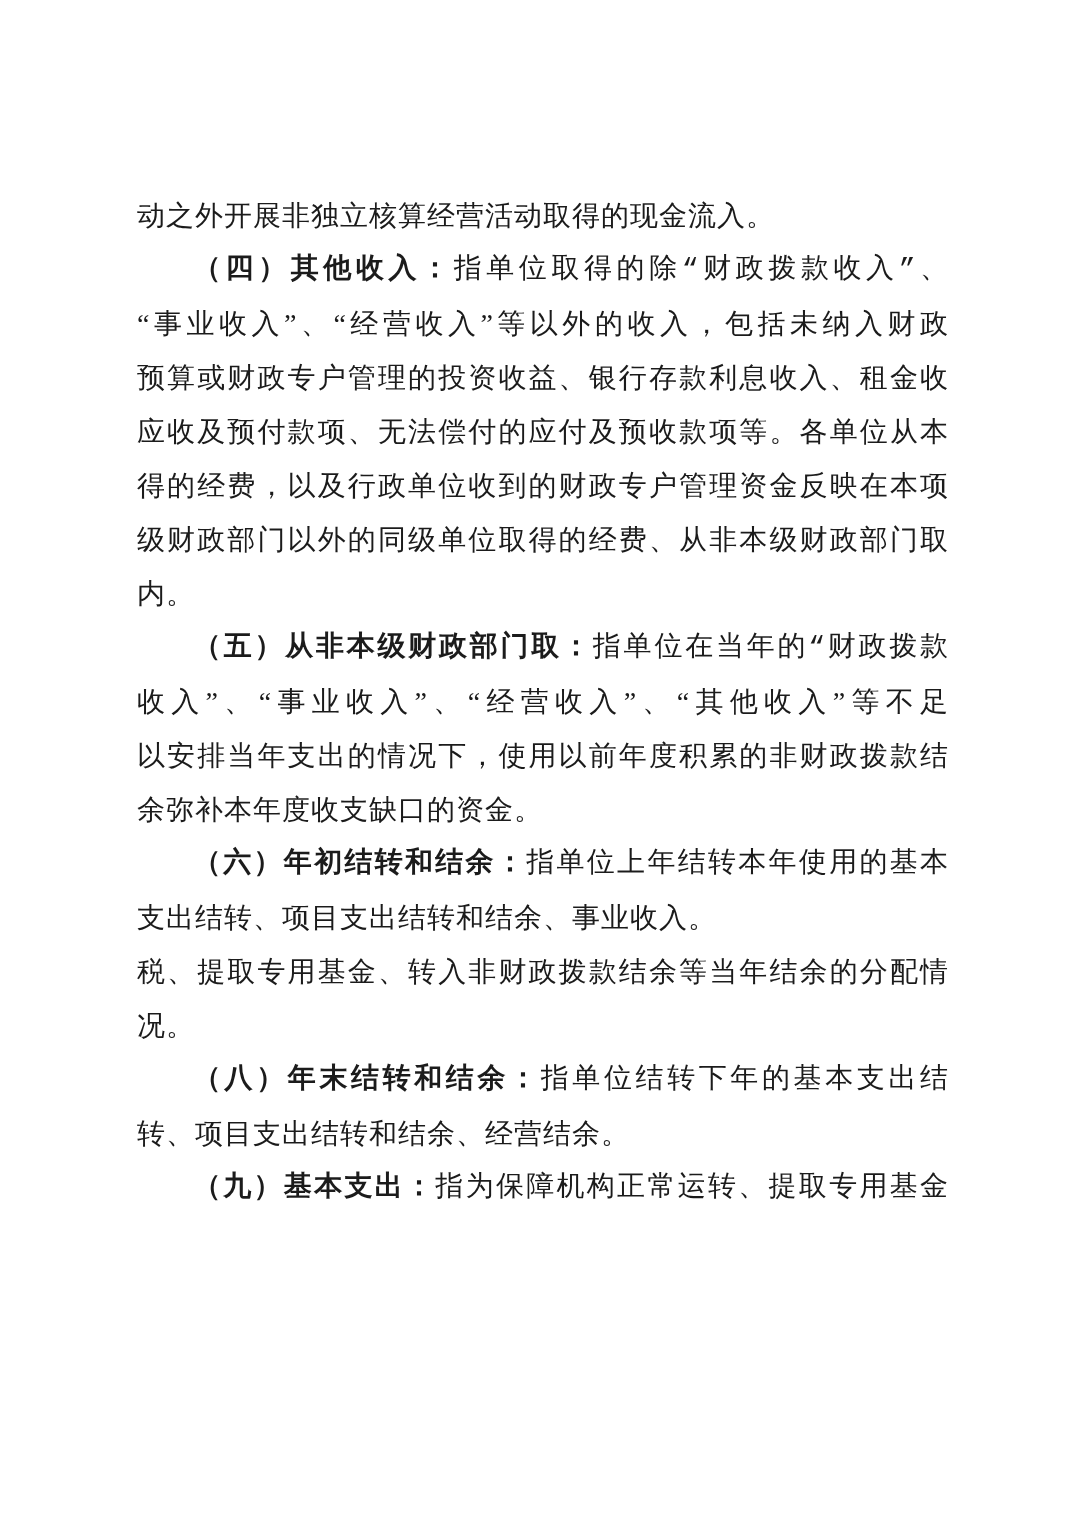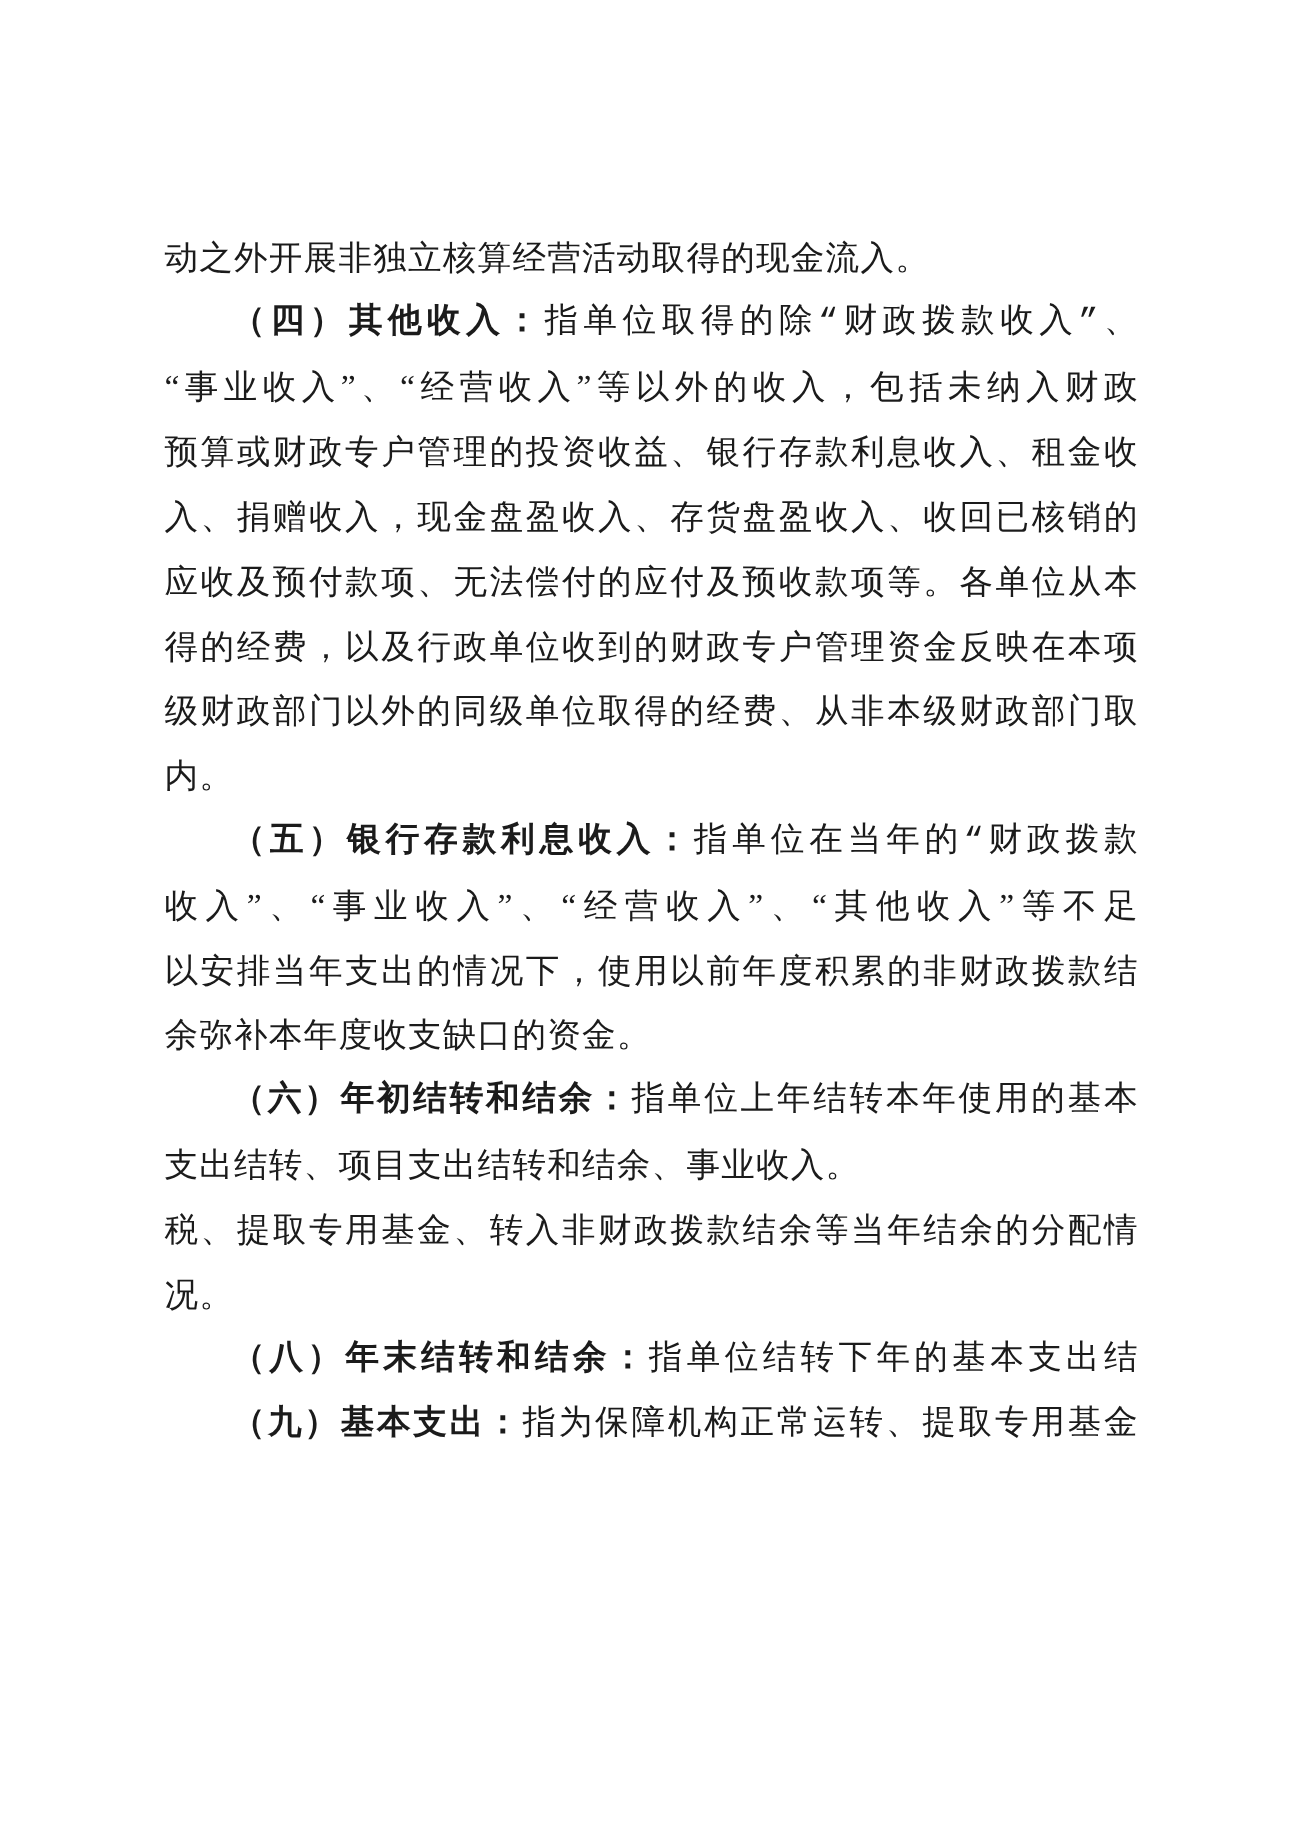--- a/index.html
+++ b/index.html
@@ -46,29 +46,29 @@
 </style>
 </head>
 <body>
 
 <div class="page">
   <div class="text-block" id="text-block" style="color: rgb(27, 27, 27);">
       <div class="line"><span class="text-run">动之外开展非独立核算经营活动取得的现金流入。</span></div>
       <div class="line justify indent"><span class="bold-run">（四）其他收入：</span><span class="text-run">指单位取得的除“财政拨款收入”、</span></div>
       <div class="line justify"><span class="text-run">“事业收入”、“经营收入”等以外的收入，包括未纳入财政</span></div>
       <div class="line justify"><span class="text-run">预算或财政专户管理的投资收益、银行存款利息收入、租金收</span></div>
-      <div class="line justify"><span class="text-run">入、捐赠收入，现金盘盈收入、存货盘盈收入、收回已核销的</span></div>
       <div class="line justify"><span class="text-run">应收及预付款项、无法偿付的应付及预收款项等。各单位从本</span></div>
       <div class="line justify"><span class="text-run">得的经费，以及行政单位收到的财政专户管理资金反映在本项</span></div>
       <div class="line justify"><span class="text-run">级财政部门以外的同级单位取得的经费、从非本级财政部门取</span></div>
       <div class="line"><span class="text-run">内。</span></div>
-      <div class="line justify indent"><span class="bold-run">（五）银行存款利息收入：</span><span class="text-run">指单位在当年的“财政拨款</span></div>
+      <div class="line justify indent"><span class="bold-run">（五）从非本级财政部门取：</span><span class="text-run">指单位在当年的“财政拨款</span></div>
       <div class="line justify"><span class="text-run">收入”、“事业收入”、“经营收入”、“其他收入”等不足</span></div>
       <div class="line justify"><span class="text-run">以安排当年支出的情况下，使用以前年度积累的非财政拨款结</span></div>
       <div class="line"><span class="text-run">余弥补本年度收支缺口的资金。</span></div>
       <div class="line justify indent"><span class="bold-run">（六）年初结转和结余：</span><span class="text-run">指单位上年结转本年使用的基本</span></div>
       <div class="line"><span class="text-run">支出结转、项目支出结转和结余、事业收入。</span></div>
       <div class="line justify"><span class="text-run">税、提取专用基金、转入非财政拨款结余等当年结余的分配情</span></div>
       <div class="line"><span class="text-run">况。</span></div>
       <div class="line justify indent"><span class="bold-run">（八）年末结转和结余：</span><span class="text-run">指单位结转下年的基本支出结</span></div>
+      <div class="line"><span class="text-run">转、项目支出结转和结余、经营结余。</span></div>
       <div class="line justify indent"><span class="bold-run">（九）基本支出：</span><span class="text-run">指为保障机构正常运转、提取专用基金</span></div>
     </div>
 </div>
 
 </body></html>

